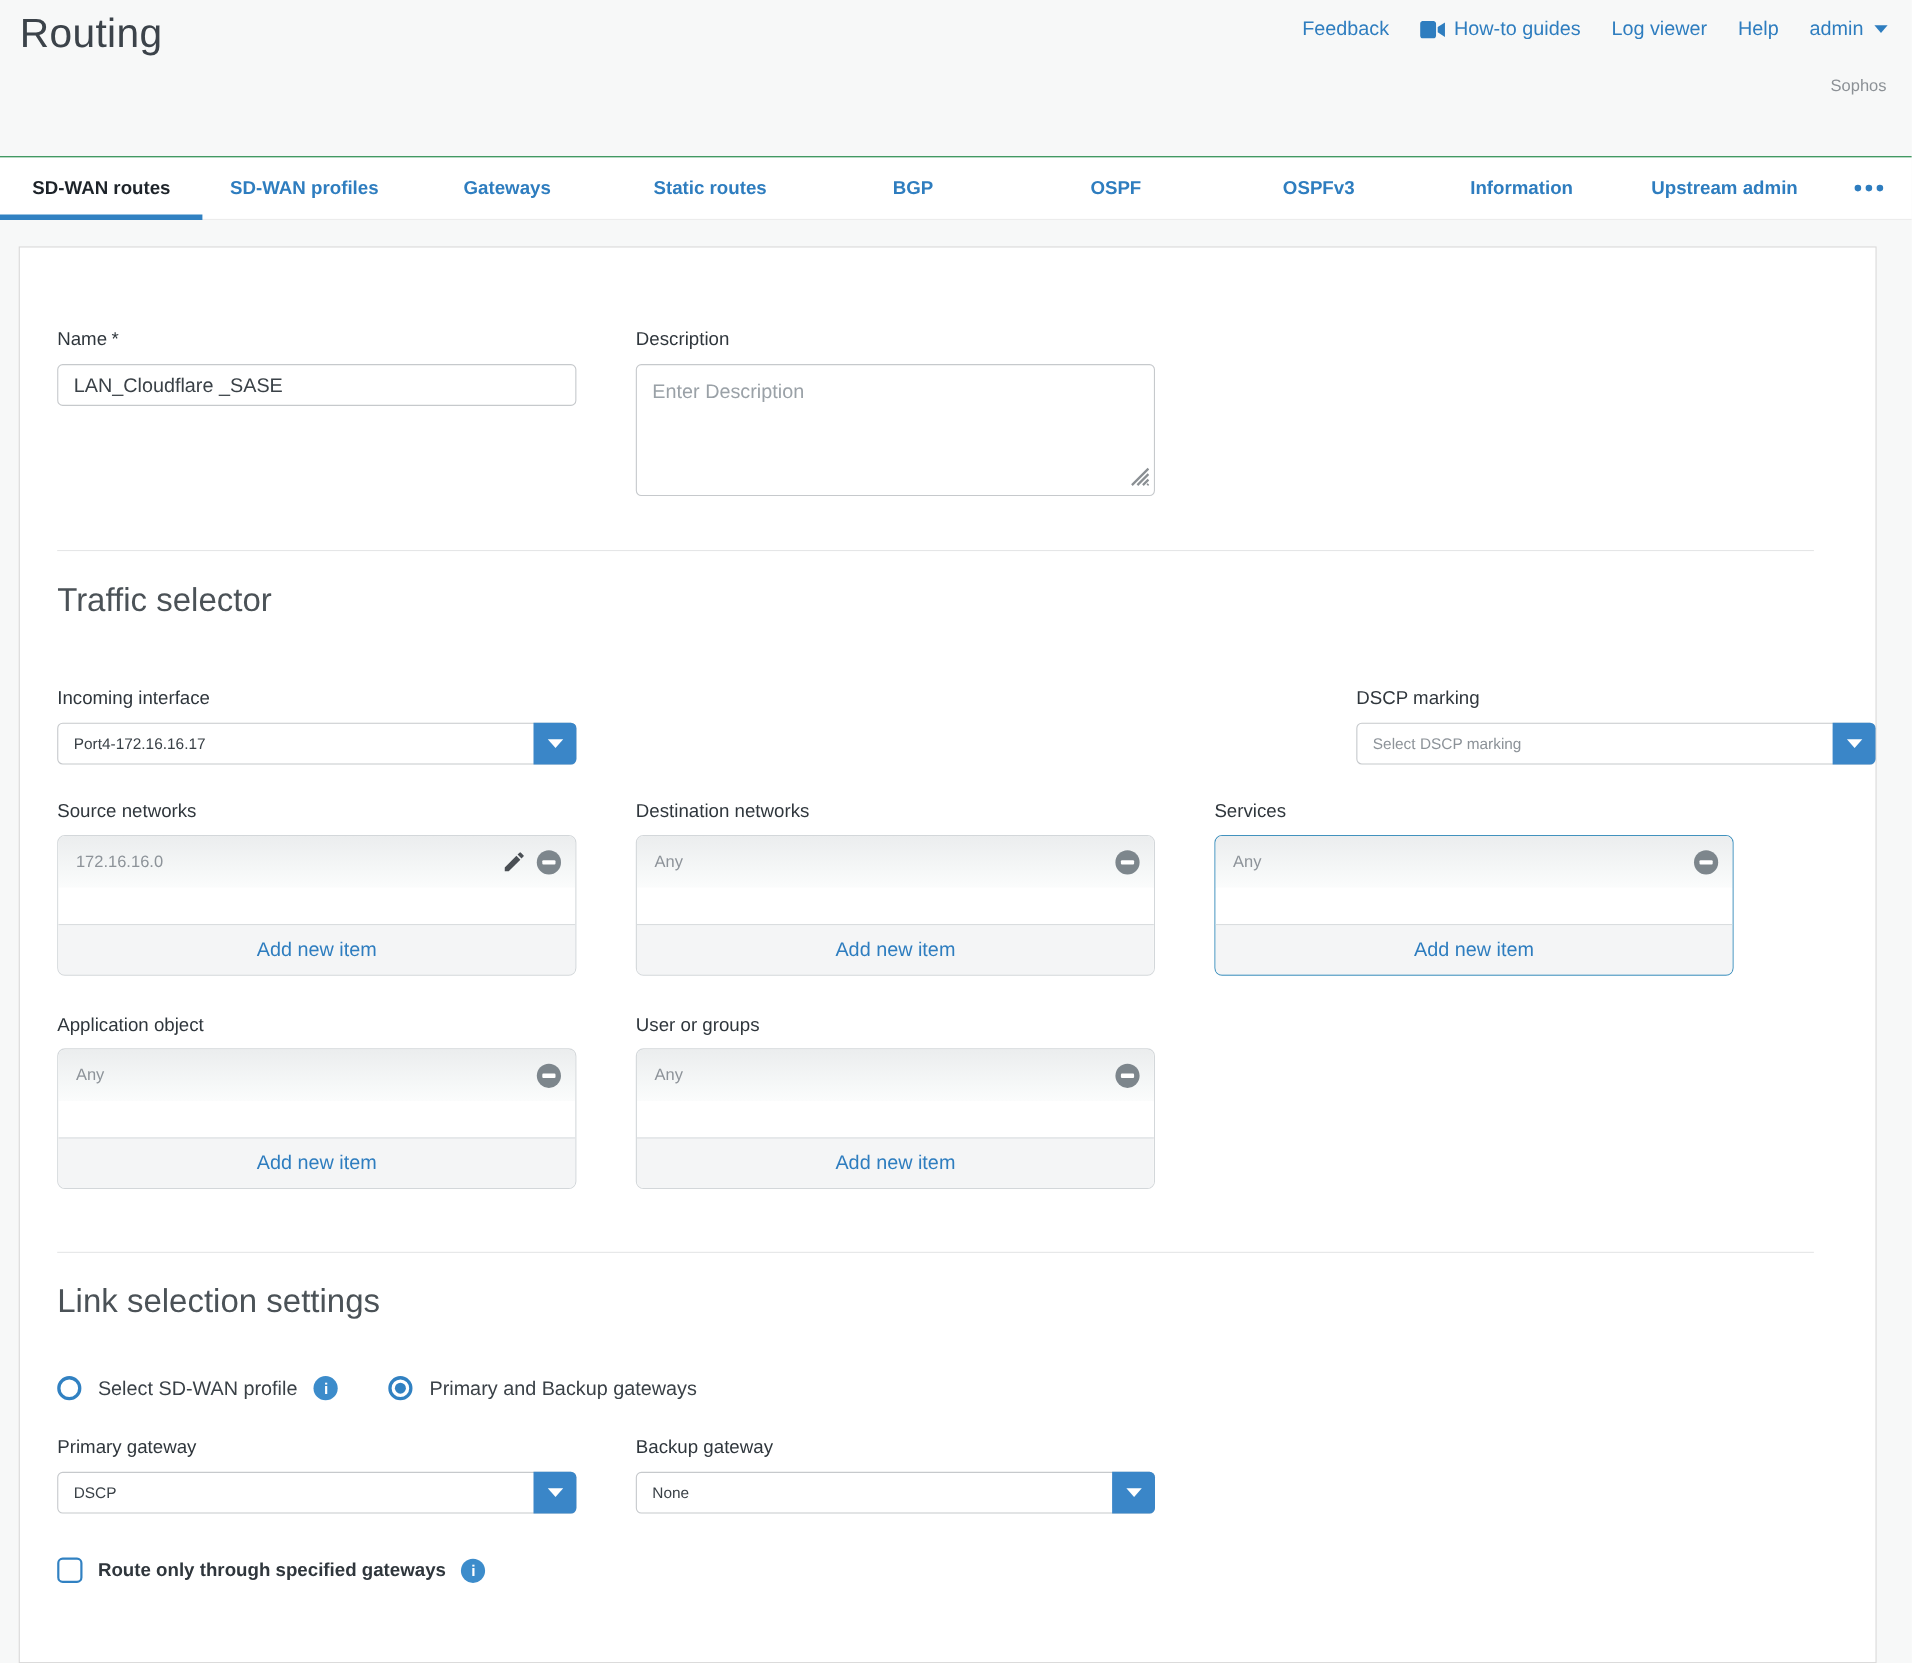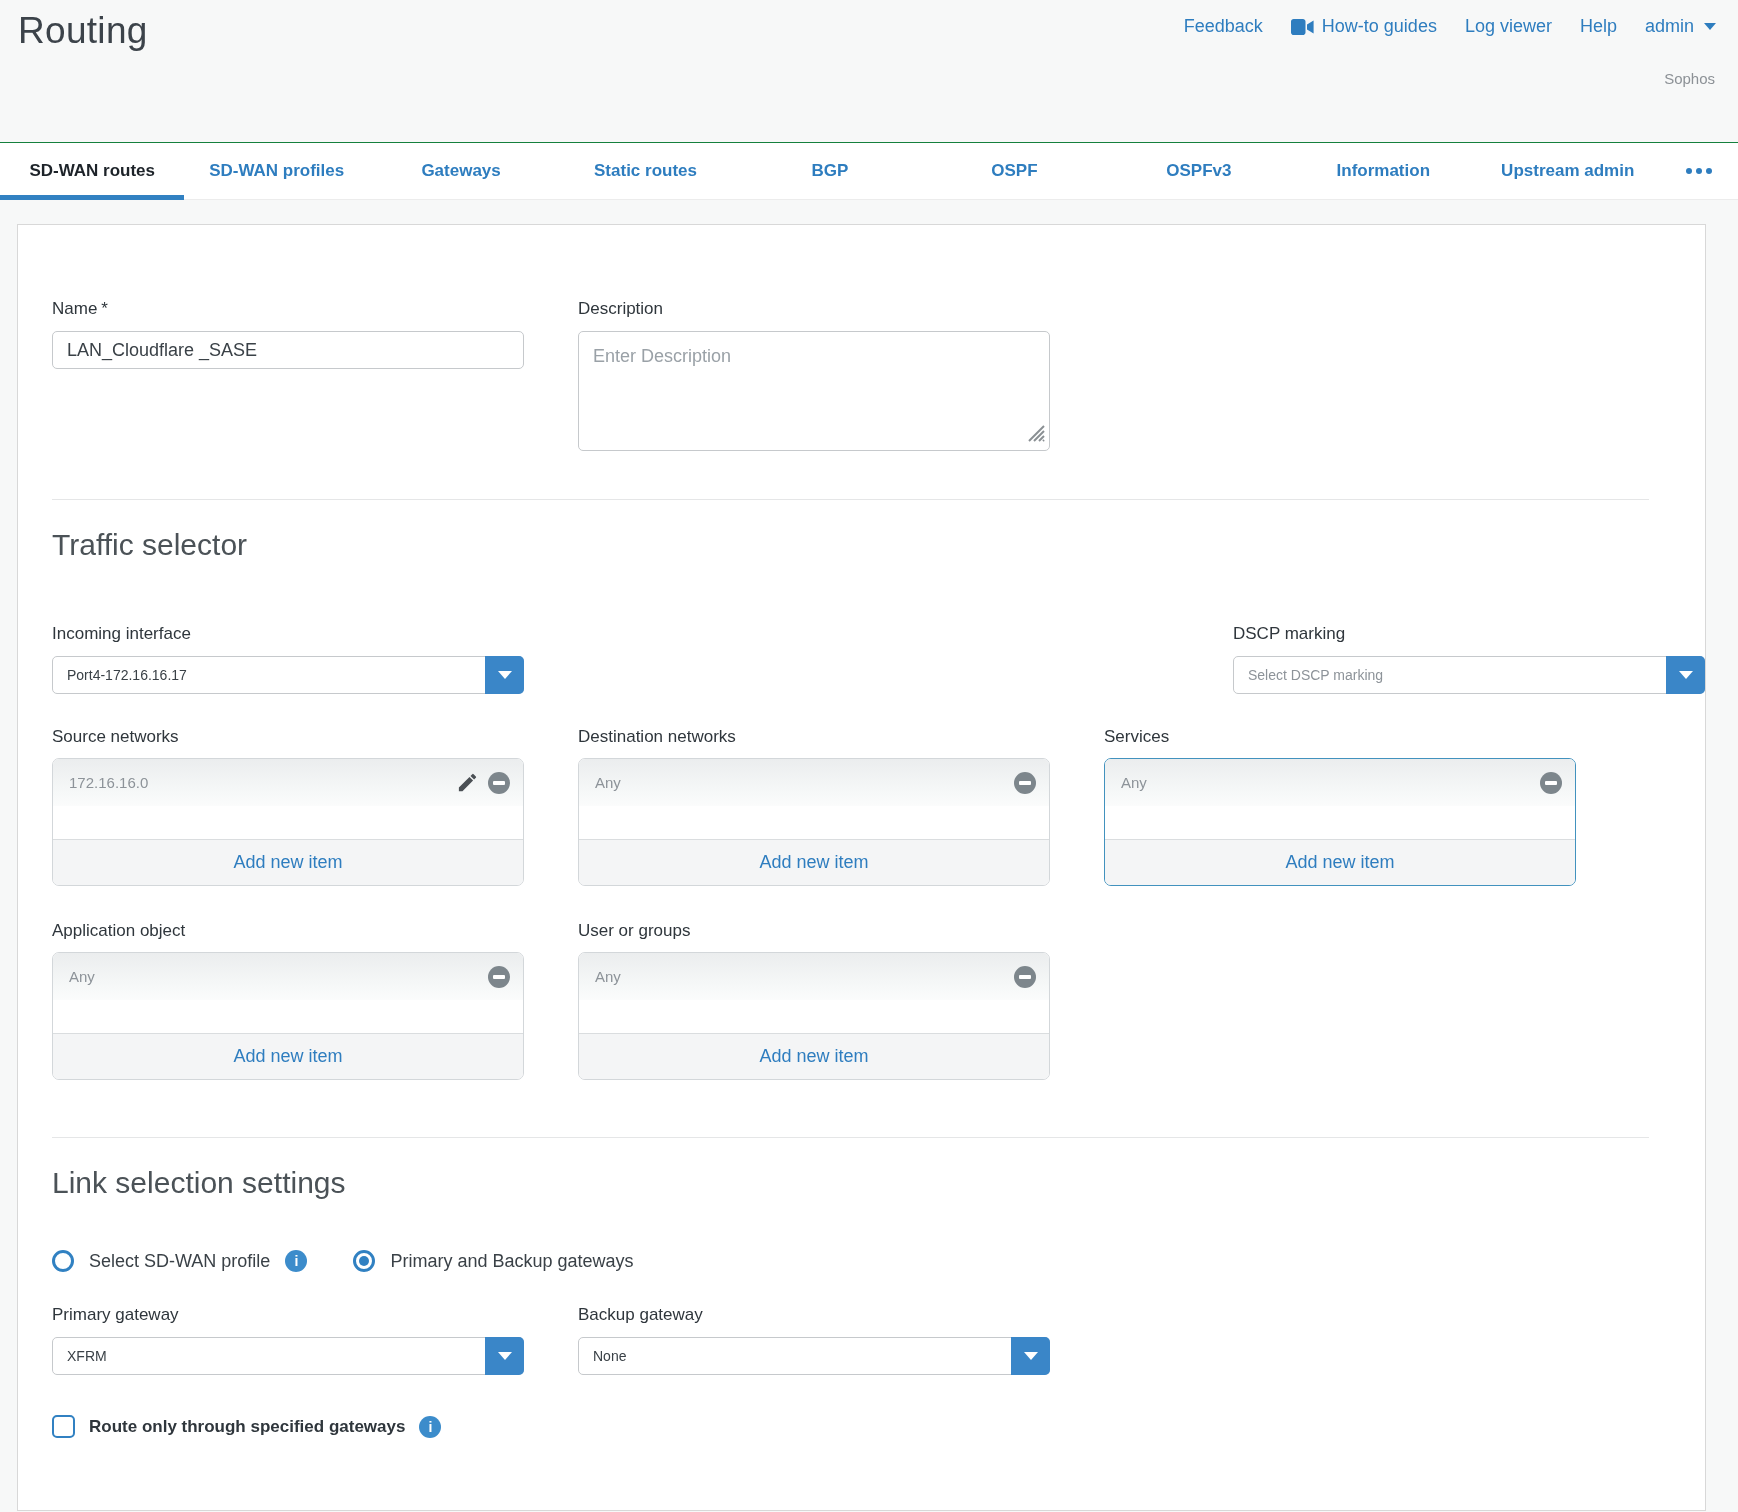--- a/index.html
+++ b/index.html
@@ -355,21 +355,21 @@
     <div class="radio-item">
       <span class="radio checked"></span>
       <span class="radio-label">Primary and Backup gateways</span>
     </div>
   </div>
 
   <div class="row mt-33">
     <div class="col">
       <div class="field-label">Primary gateway</div>
       <div class="select">
-        <span>XFRM</span>
+        <span>DSCP</span>
         <span class="sel-btn">
           <span class="sel-caret"></span>
         </span>
       </div>
     </div>
     <div class="col">
       <div class="field-label">Backup gateway</div>
       <div class="select">
         <span>None</span>
         <span class="sel-btn">

